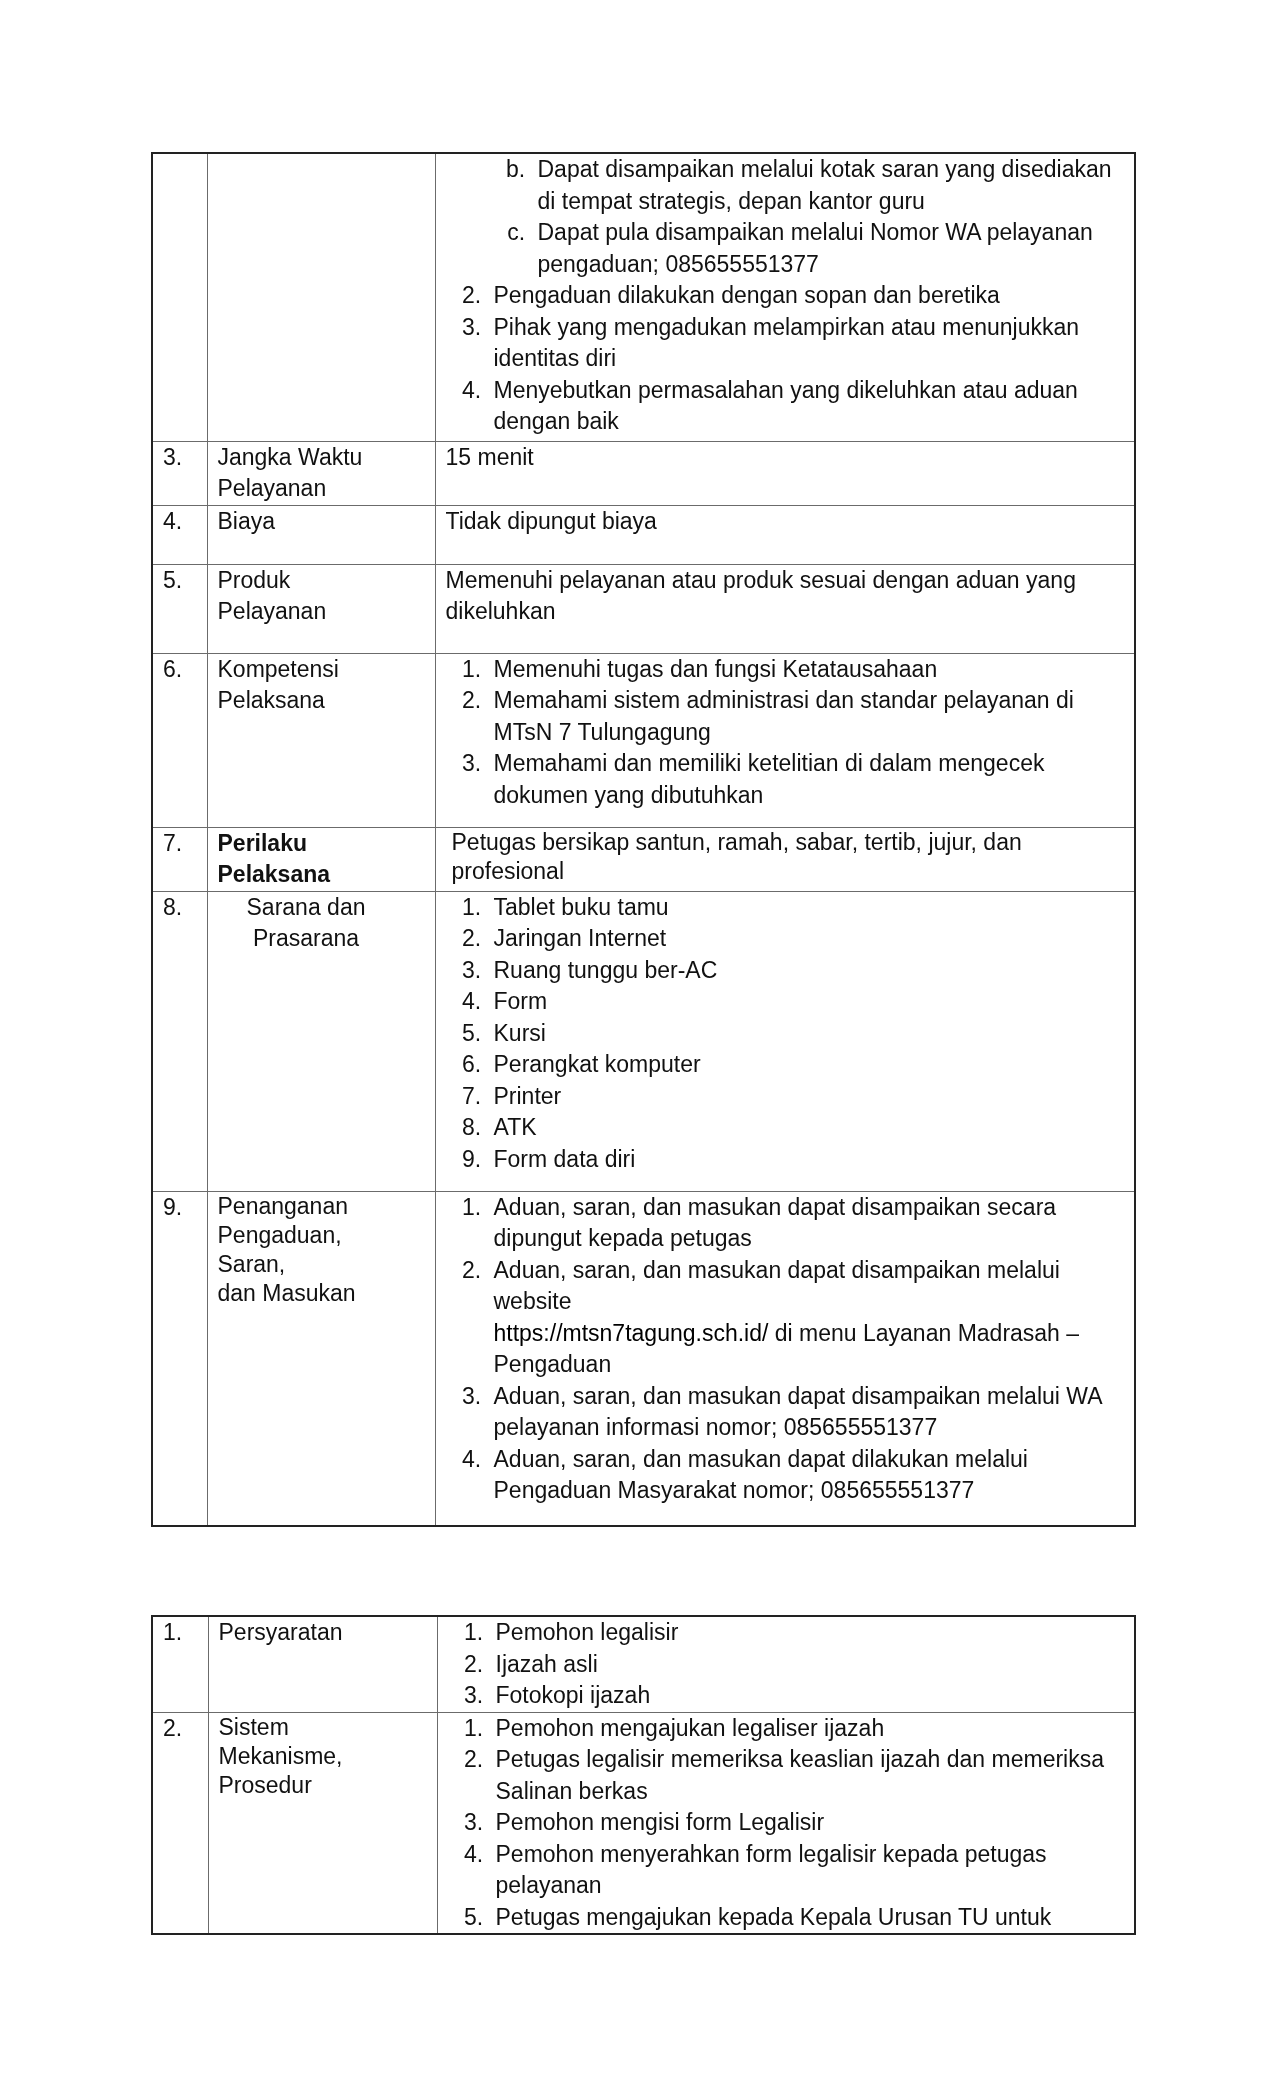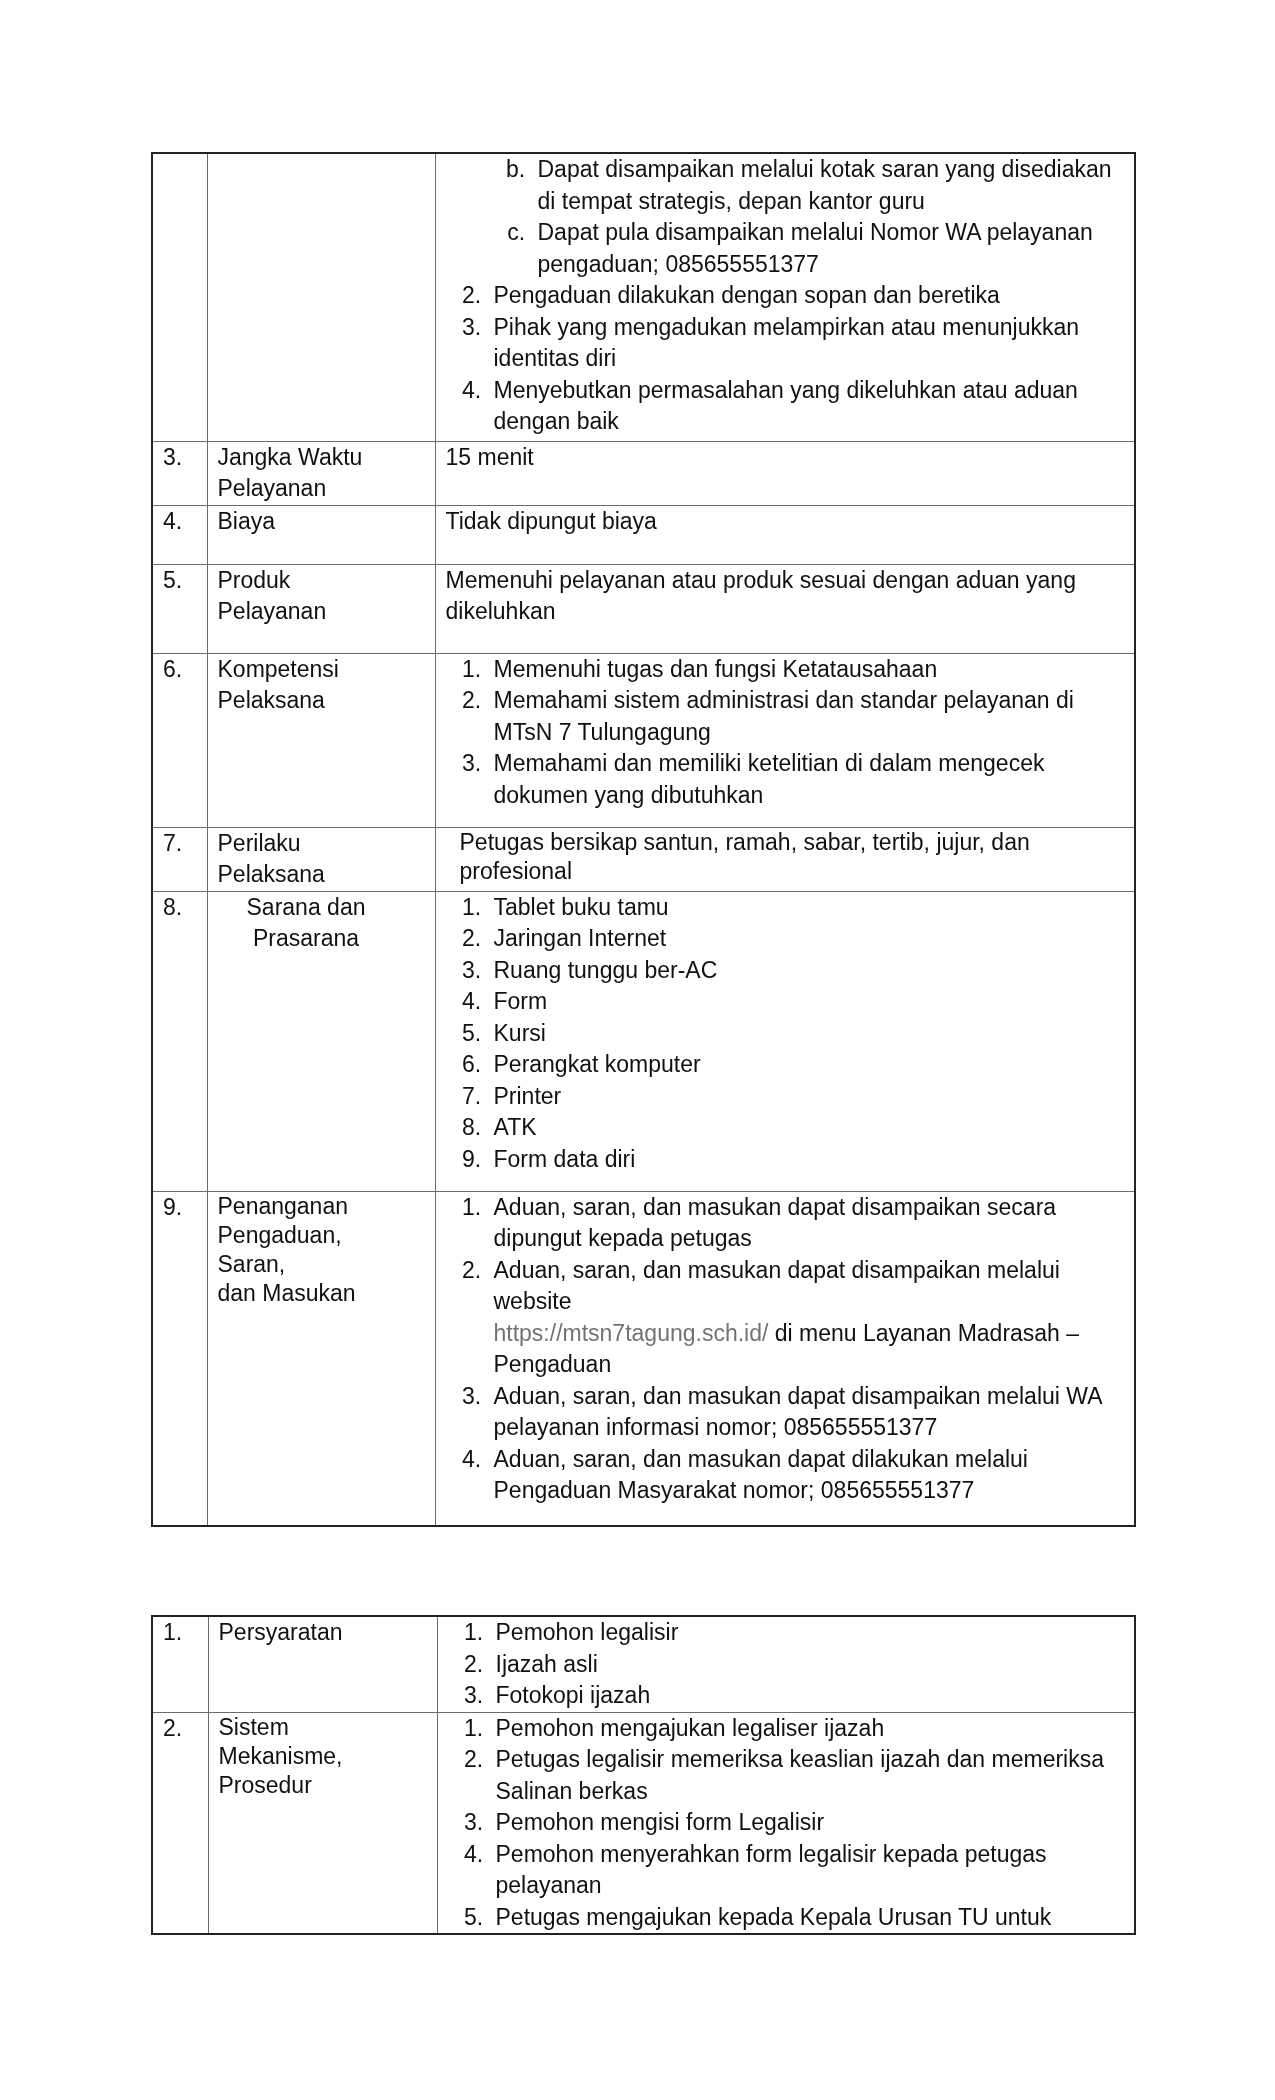--- a/index.html
+++ b/index.html
@@ -8,21 +8,21 @@
   .page { position: absolute; left: 0; top: 0; width: 1160px; height: 2100px; }
   table { position: absolute; border-collapse: collapse; table-layout: fixed;
           font-size: 23px; line-height: 31.5px; }
   td, th { border: 1.5px solid #6b6b6b; vertical-align: top; padding: 0 10px 0 10px; }
   table { border: 2px solid #222; }
   td.no { padding-left: 10px; }
   th { font-weight: bold; text-align: center; line-height: 29px; padding: 0 6px; }
   ol { margin: 0; padding: 0 0 0 42px; }
   ol li { padding-left: 6px; }
   ol.alpha { list-style-type: lower-alpha; padding-left: 86px; margin: 0; }
-  .link { color: #737373; }
+  .link { color: #000000; }
   .heading { position: absolute; left: 190px; top: 1563px; font-size: 23px; }
   .heading .num { display: inline-block; width: 40px; }
 </style>
 </head>
 <body>
 
 <div class="page">
 
   <table style="left:151px; top:152px; width:983px;">
     <colgroup>
@@ -73,22 +73,22 @@
         <ol>
           <li>Memenuhi tugas dan fungsi Ketatausahaan</li>
           <li>Memahami sistem administrasi dan standar pelayanan di MTsN 7 Tulungagung</li>
           <li>Memahami dan memiliki ketelitian di dalam mengecek dokumen yang dibutuhkan</li>
         </ol>
       </td>
     </tr>
 
     <tr style="height:60px;">
       <td class="no">7.</td>
-      <td style="padding-right:60px;">Perilaku Pelaksana</td>
-      <td style="padding-left:24px; line-height:29px;">Petugas bersikap santun, ramah, sabar, tertib, jujur, dan profesional</td>
+      <td style="padding-right:60px;font-weight:bold;">Perilaku Pelaksana</td>
+      <td style="padding-left:16px; line-height:29px;">Petugas bersikap santun, ramah, sabar, tertib, jujur, dan profesional</td>
     </tr>
 
     <tr style="height:300px;">
       <td class="no">8.</td>
       <td style="padding-right:40px;text-align:center;">Sarana dan Prasarana</td>
       <td>
         <ol>
           <li>Tablet buku tamu</li>
           <li>Jaringan Internet</li>
           <li>Ruang tunggu ber-AC</li>

